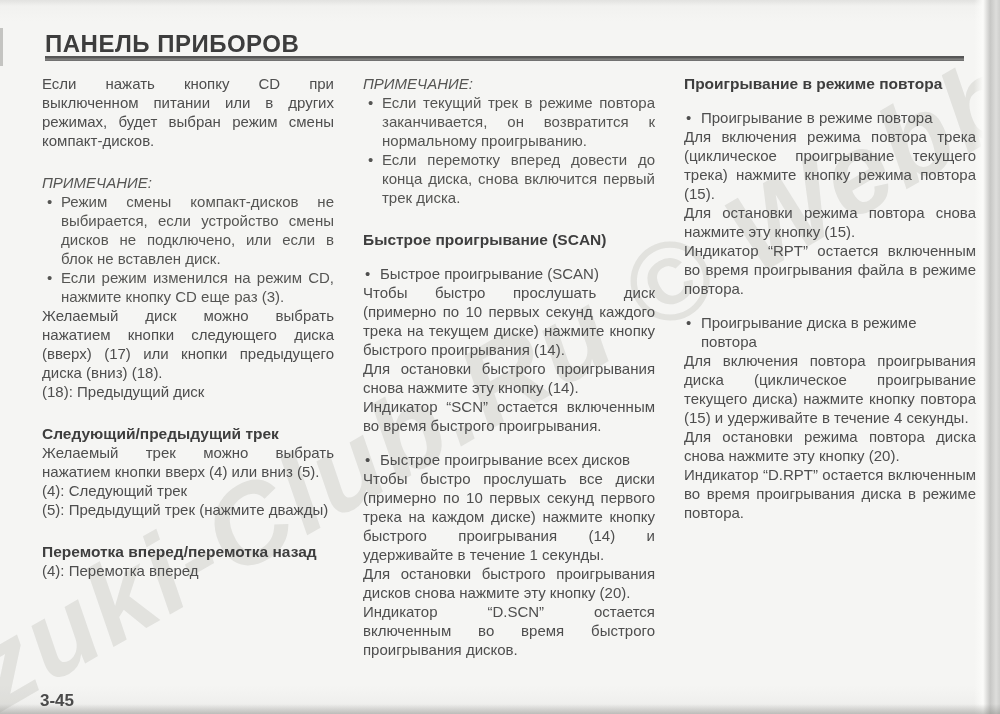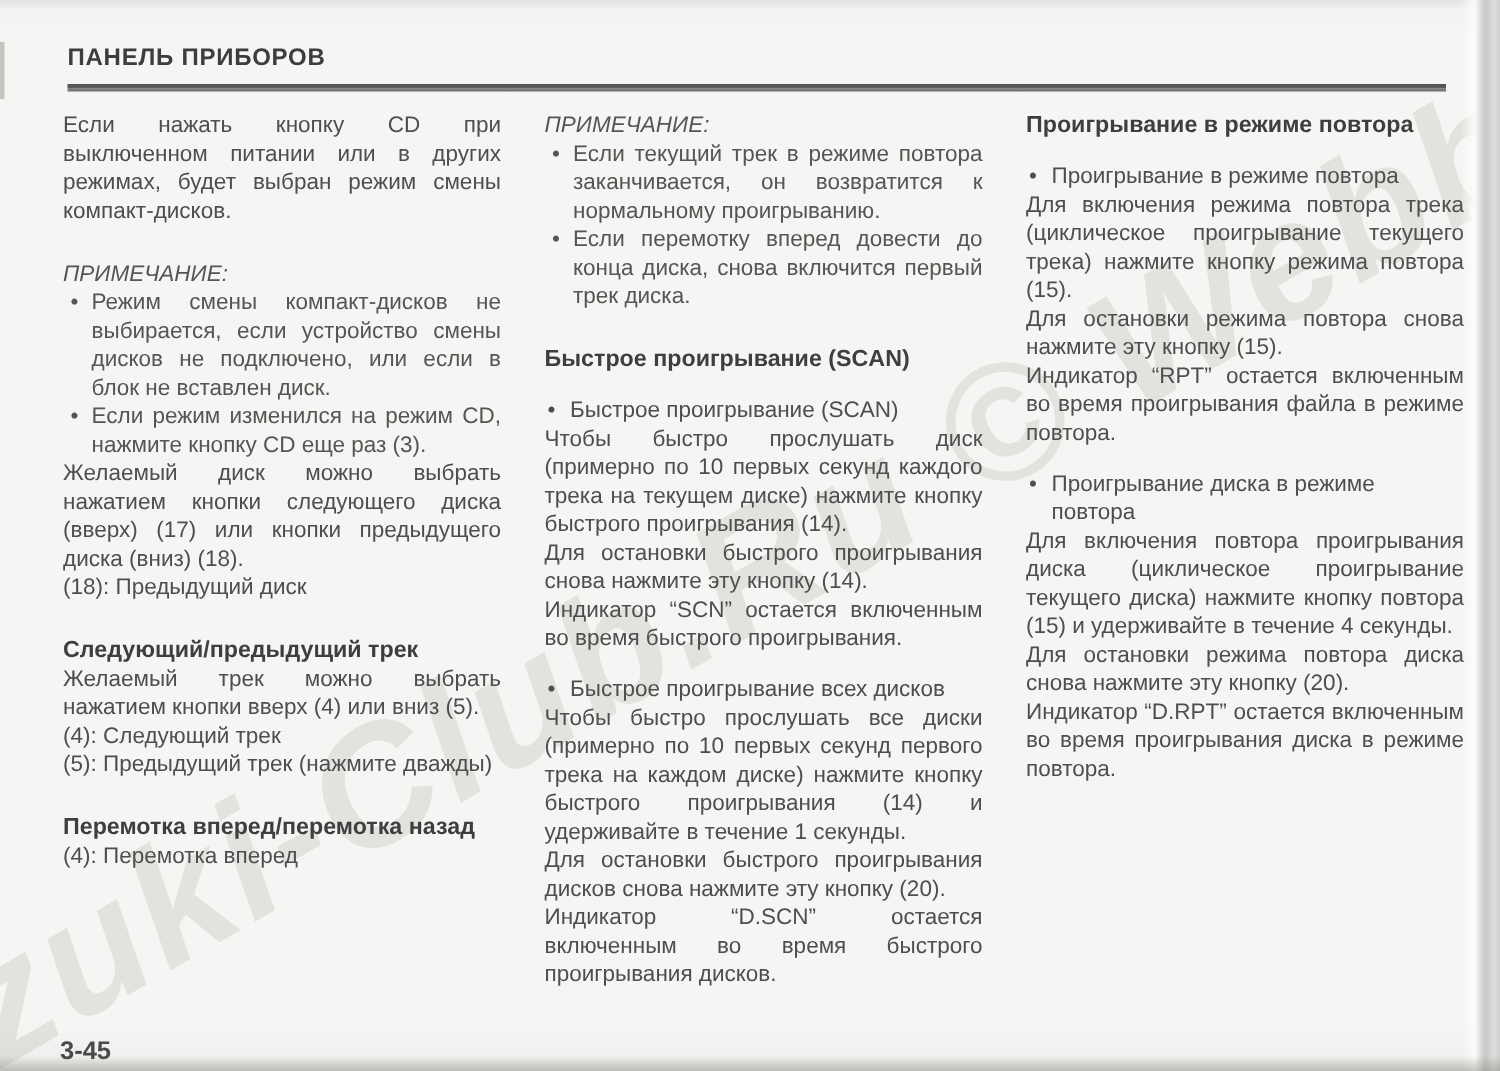--- a/index.html
+++ b/index.html
@@ -36,21 +36,21 @@
     position:absolute; left:-250px; top:315px; width:1500px; z-index:1;
     transform:rotate(-30deg);
     font-size:112px; font-weight:700; font-style:italic;
     letter-spacing:3px; white-space:nowrap;
     color:rgba(176,176,170,0.28);
     user-select:none;
   }
   
   .header-title {
     position:absolute; left:45px; top:30px; z-index:2;
-    font-size:16px; font-weight:700; letter-spacing:.5px; color:#3d3d3d;
+    font-size:24px; font-weight:700; letter-spacing:.5px; color:#3d3d3d;
   }
   .header-rule {
     position:absolute; left:45px; right:36px; top:56px; height:5px; z-index:2;
     background:linear-gradient(180deg,#565656 0%,#565656 45%,#8a8a88 55%,#6b6b6b 100%);
   }
   
   .columns {
     position:absolute; left:42px; top:74px; z-index:2;
     display:flex; gap:29px;
   }

